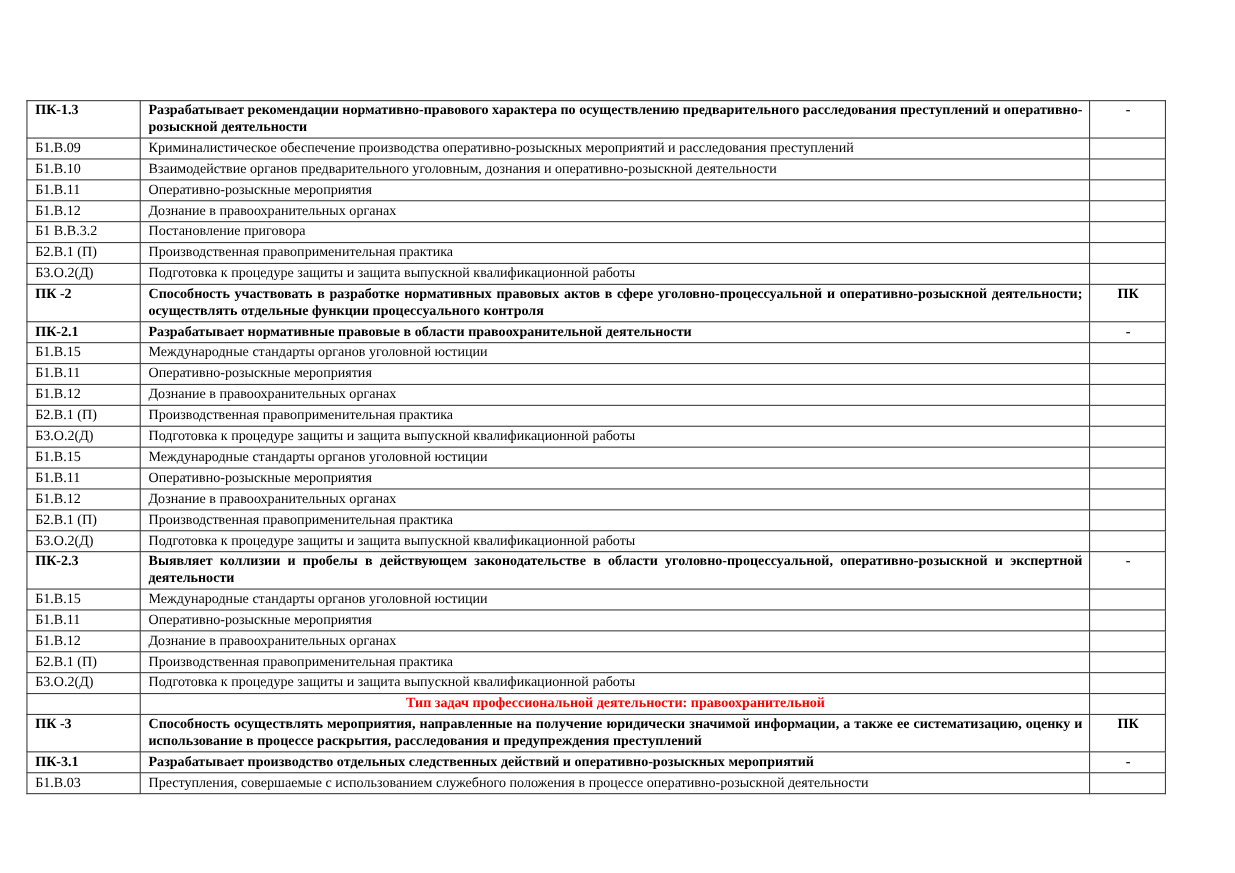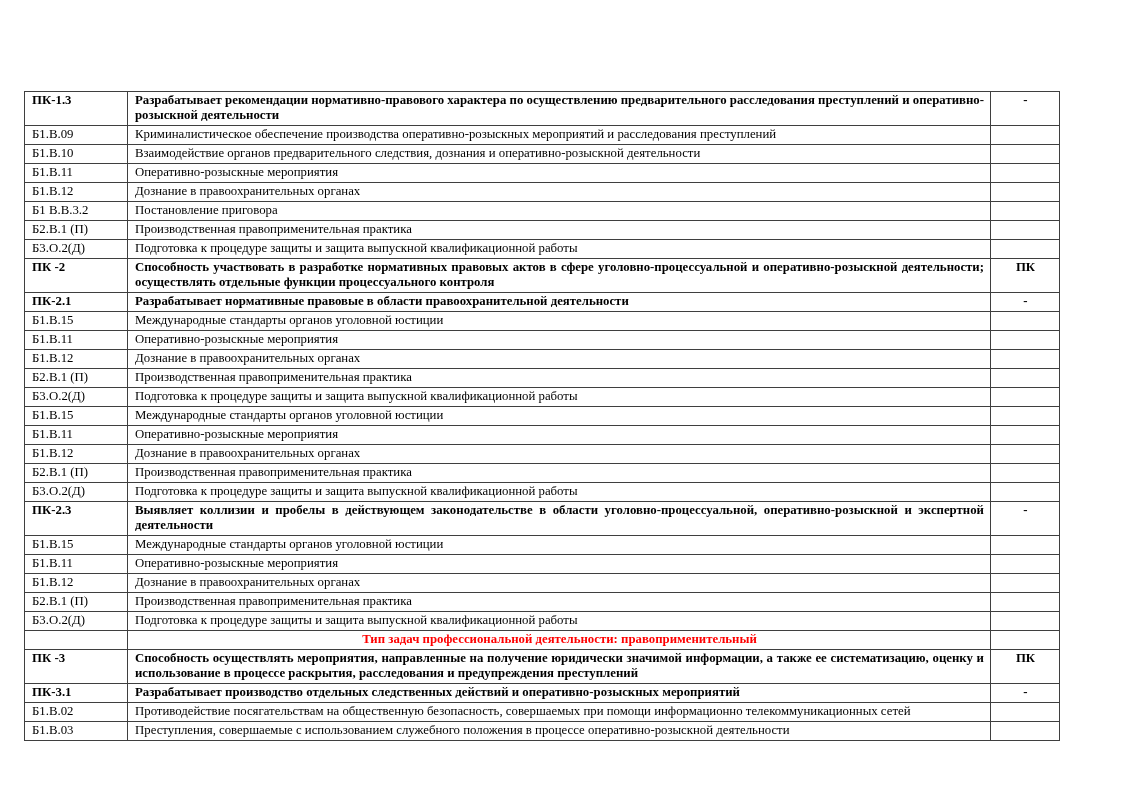--- a/index.html
+++ b/index.html
@@ -72,21 +72,21 @@
     <td class="desc">Разрабатывает рекомендации нормативно-правового характера по осуществлению предварительного расследования преступлений и оперативно-розыскной деятельности</td>
     <td class="mark">-</td>
   </tr>
         <tr class="row-discipline">
     <td class="code">Б1.В.09</td>
     <td class="desc">Криминалистическое обеспечение производства оперативно-розыскных мероприятий и расследования преступлений</td>
     <td class="mark"></td>
   </tr>
         <tr class="row-discipline">
     <td class="code">Б1.В.10</td>
-    <td class="desc">Взаимодействие органов предварительного следствия, дознания и оперативно-розыскной деятельности</td>
+    <td class="desc">Взаимодействие органов предварительного уголовным, дознания и оперативно-розыскной деятельности</td>
     <td class="mark"></td>
   </tr>
         <tr class="row-discipline">
     <td class="code">Б1.В.11</td>
     <td class="desc">Оперативно-розыскные мероприятия</td>
     <td class="mark"></td>
   </tr>
         <tr class="row-discipline">
     <td class="code">Б1.В.12</td>
     <td class="desc">Дознание в правоохранительных органах</td>
@@ -192,37 +192,32 @@
     <td class="desc">Производственная правоприменительная практика</td>
     <td class="mark"></td>
   </tr>
         <tr class="row-discipline">
     <td class="code">Б3.О.2(Д)</td>
     <td class="desc">Подготовка к процедуре защиты и защита выпускной квалификационной работы</td>
     <td class="mark"></td>
   </tr>
         <tr class="row-section">
     <td class="code"></td>
-    <td class="desc">Тип задач профессиональной деятельности: правоприменительный</td>
+    <td class="desc">Тип задач профессиональной деятельности: правоохранительной</td>
     <td class="mark"></td>
   </tr>
         <tr class="row-competence">
     <td class="code">ПК -3</td>
     <td class="desc">Способность осуществлять мероприятия, направленные на получение юридически значимой информации, а также ее систематизацию, оценку и использование в процессе раскрытия, расследования и предупреждения преступлений</td>
     <td class="mark">ПК</td>
   </tr>
         <tr class="row-competence">
     <td class="code">ПК-3.1</td>
     <td class="desc">Разрабатывает производство отдельных следственных действий и оперативно-розыскных мероприятий</td>
     <td class="mark">-</td>
-  </tr>
-        <tr class="row-discipline">
-    <td class="code">Б1.В.02</td>
-    <td class="desc">Противодействие посягательствам на общественную безопасность, совершаемых при помощи информационно телекоммуникационных сетей</td>
-    <td class="mark"></td>
   </tr>
         <tr class="row-discipline">
     <td class="code">Б1.В.03</td>
     <td class="desc">Преступления, совершаемые с использованием служебного положения в процессе оперативно-розыскной деятельности</td>
     <td class="mark"></td>
   </tr>
       </tbody>
   </table>
 </div>
 

